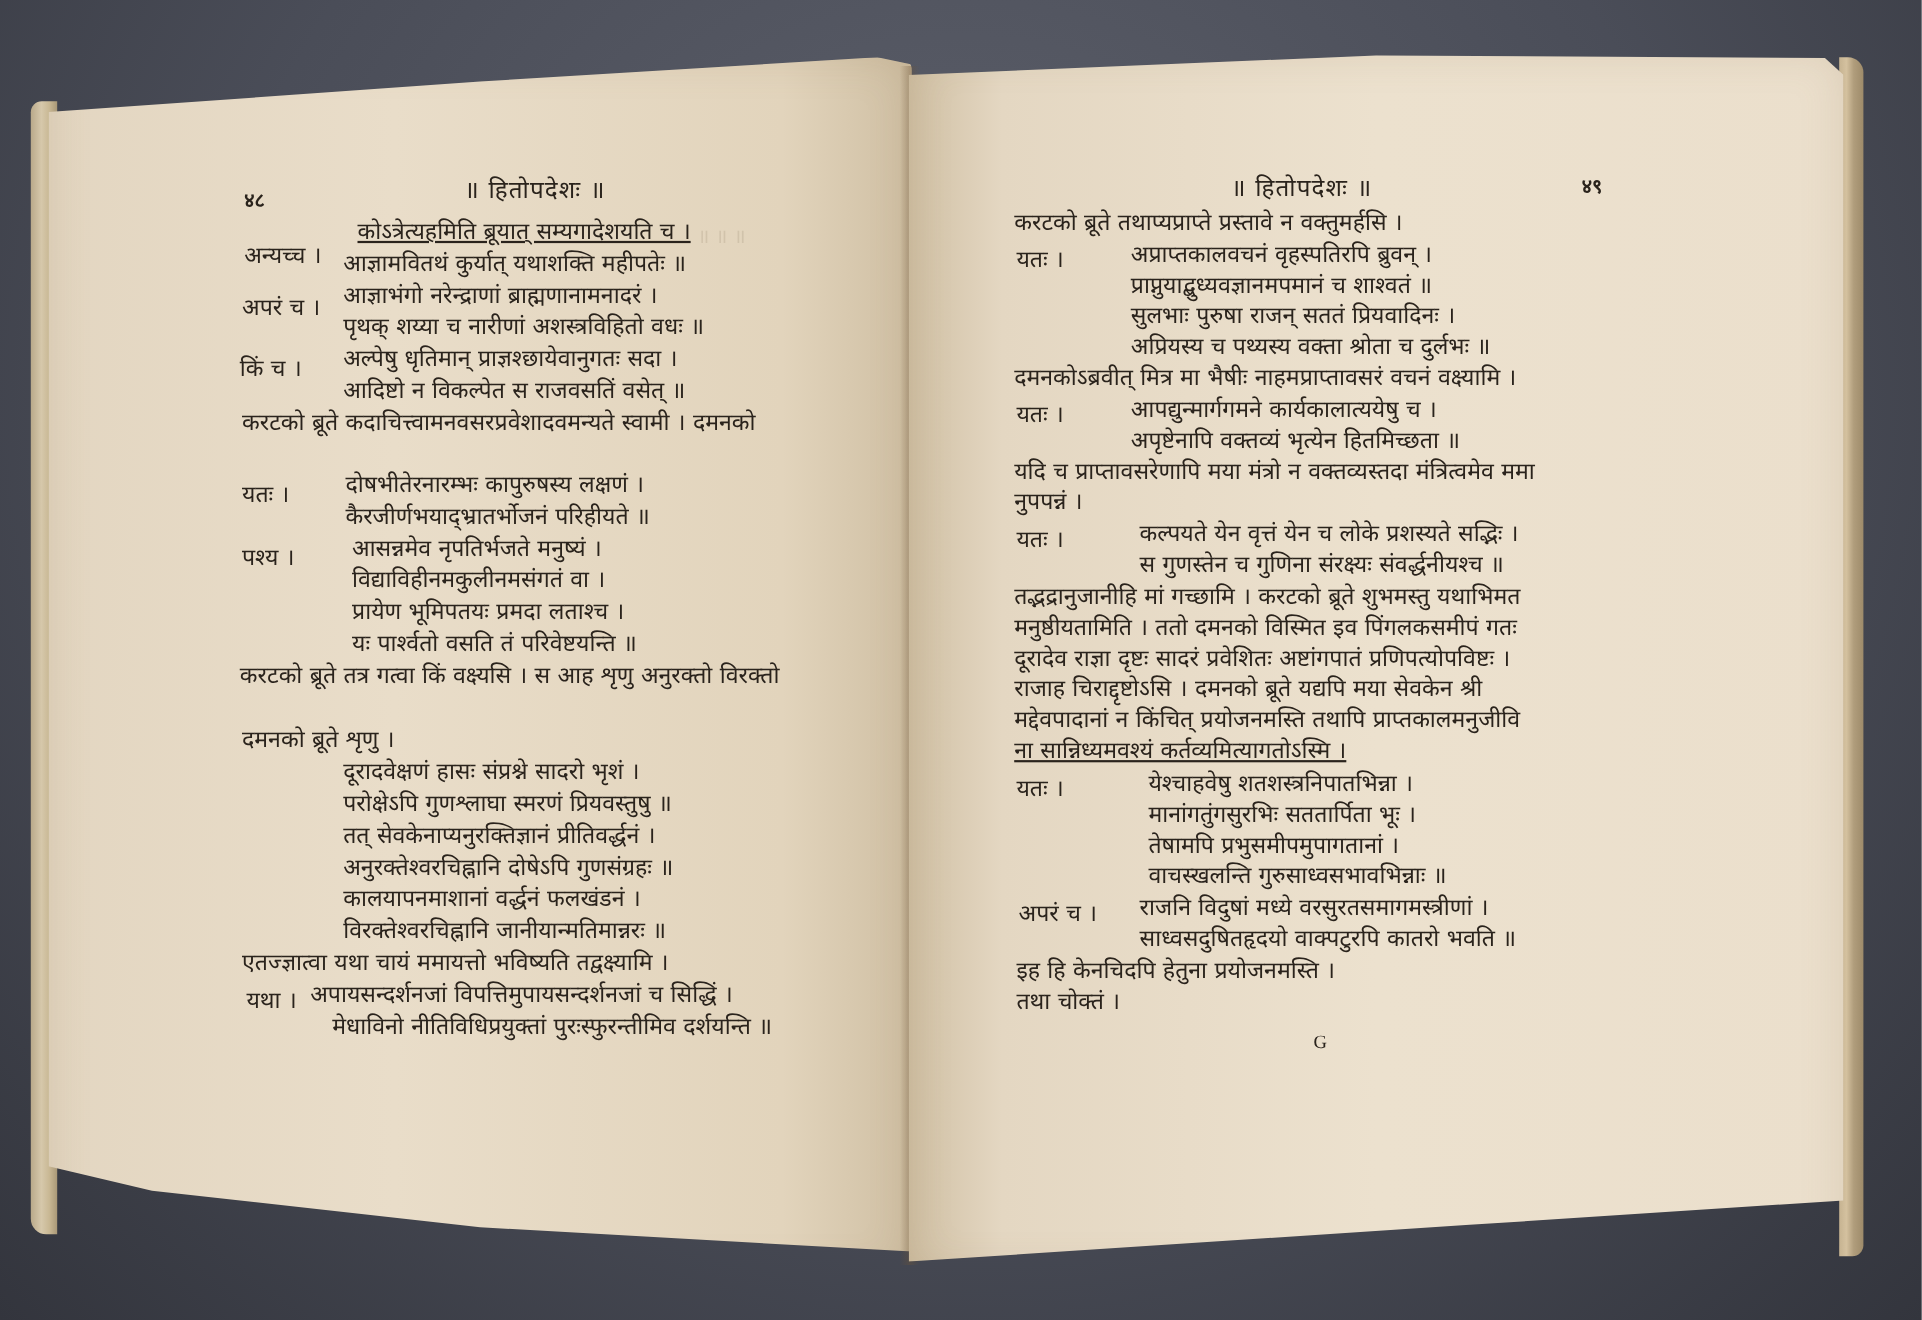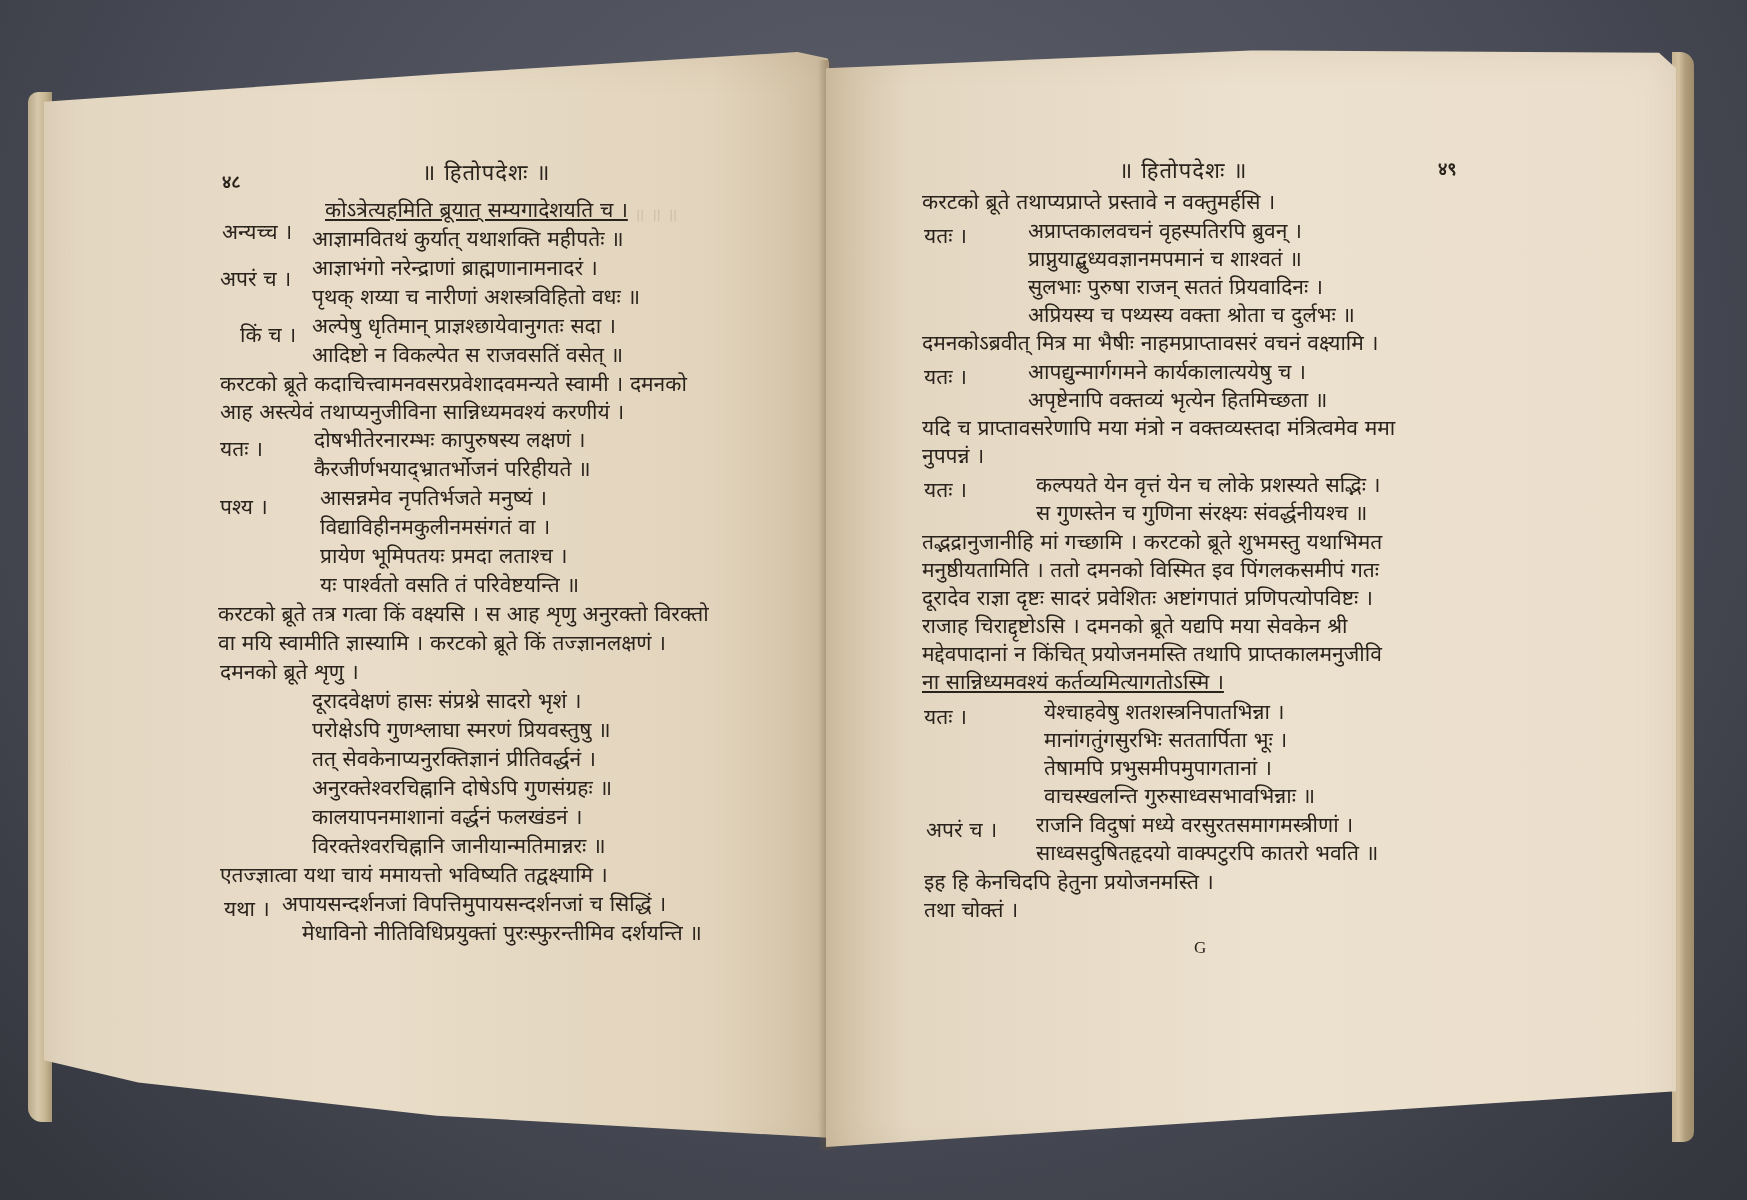--- a/index.html
+++ b/index.html
@@ -65,39 +65,37 @@
     <div class="running-head" style="left:378px;top:104px;">॥ हितोपदेशः ॥</div>
 
     <div class="label" style="left:178px;top:165px;">अन्यच्च ।</div>
     <div class="line" style="left:281px;top:148px;text-decoration:underline;">कोऽत्रेत्यहमिति ब्रूयात् सम्यगादेशयति च ।</div>
     <div class="line" style="left:268px;top:177px;">आज्ञामवितथं कुर्यात् यथाशक्ति महीपतेः ॥</div>
 
     <div class="label" style="left:176px;top:212px;">अपरं च ।</div>
     <div class="line" style="left:268px;top:206px;">आज्ञाभंगो नरेन्द्राणां ब्राह्मणानामनादरं ।</div>
     <div class="line" style="left:268px;top:235px;">पृथक् शय्या च नारीणां अशस्त्रविहितो वधः ॥</div>
 
-    <div class="label" style="left:196px;top:268px;">किं च ।</div>
+    <div class="label" style="left:174px;top:268px;">किं च ।</div>
     <div class="line" style="left:268px;top:264px;">अल्पेषु धृतिमान् प्राज्ञश्छायेवानुगतः सदा ।</div>
     <div class="line" style="left:268px;top:293px;text-align:right;">आदिष्टो न विकल्पेत स राजवसतिं वसेत् ॥</div>
 
     <div class="line" style="left:176px;top:322px;">करटको ब्रूते कदाचित्त्वामनवसरप्रवेशादवमन्यते स्वामी । दमनको</div>
-    <div class="line" style="left:176px;top:350px;">आह अस्त्येवं तथाप्यनुजीविना सान्निध्यमवश्यं करणीयं ।</div>
 
     <div class="label" style="left:176px;top:382px;">यतः ।</div>
     <div class="line" style="left:270px;top:378px;">दोषभीतेरनारम्भः कापुरुषस्य लक्षणं ।</div>
     <div class="line" style="left:270px;top:407px;">कैरजीर्णभयाद्भ्रातर्भोजनं परिहीयते ॥</div>
 
     <div class="label" style="left:176px;top:440px;">पश्य ।</div>
     <div class="line" style="left:276px;top:436px;">आसन्नमेव नृपतिर्भजते मनुष्यं ।</div>
     <div class="line" style="left:276px;top:465px;">विद्याविहीनमकुलीनमसंगतं वा ।</div>
     <div class="line" style="left:276px;top:494px;">प्रायेण भूमिपतयः प्रमदा लताश्च ।</div>
     <div class="line" style="left:276px;top:523px;">यः पार्श्वतो वसति तं परिवेष्टयन्ति ॥</div>
 
     <div class="line" style="left:174px;top:552px;">करटको ब्रूते तत्र गत्वा किं वक्ष्यसि । स आह शृणु अनुरक्तो विरक्तो</div>
-    <div class="line" style="left:174px;top:581px;">वा मयि स्वामीति ज्ञास्यामि । करटको ब्रूते किं तज्ज्ञानलक्षणं ।</div>
     <div class="line" style="left:176px;top:610px;">दमनको ब्रूते शृणु ।</div>
 
     <div class="line" style="left:268px;top:639px;">दूरादवेक्षणं हासः संप्रश्ने सादरो भृशं ।</div>
     <div class="line" style="left:268px;top:668px;">परोक्षेऽपि गुणश्लाघा स्मरणं प्रियवस्तुषु ॥</div>
     <div class="line" style="left:268px;top:697px;">तत् सेवकेनाप्यनुरक्तिज्ञानं प्रीतिवर्द्धनं ।</div>
     <div class="line" style="left:268px;top:726px;">अनुरक्तेश्वरचिह्नानि दोषेऽपि गुणसंग्रहः ॥</div>
     <div class="line" style="left:268px;top:755px;">कालयापनमाशानां वर्द्धनं फलखंडनं ।</div>
     <div class="line" style="left:268px;top:784px;">विरक्तेश्वरचिह्नानि जानीयान्मतिमान्नरः ॥</div>
 
     <div class="line" style="left:176px;top:813px;">एतज्ज्ञात्वा यथा चायं ममायत्तो भविष्यति तद्वक्ष्यामि ।</div>

